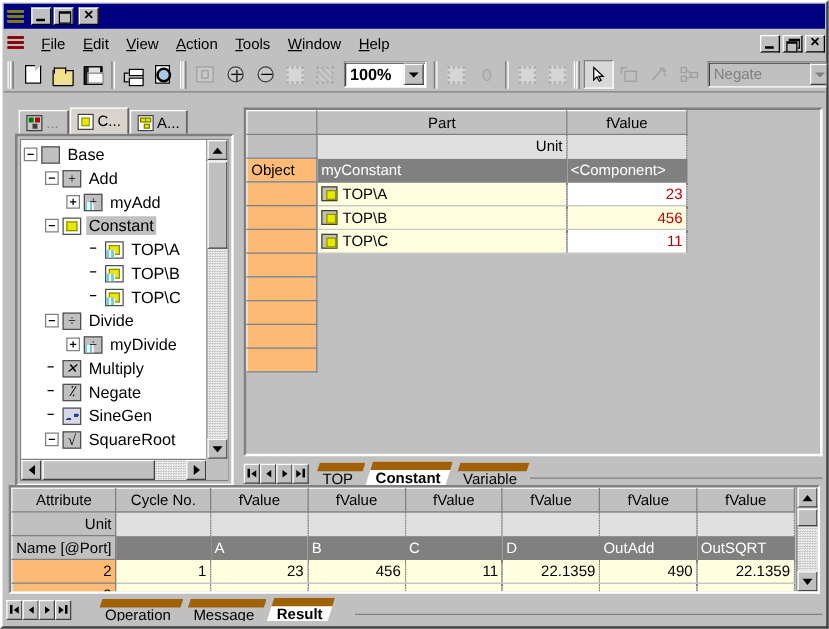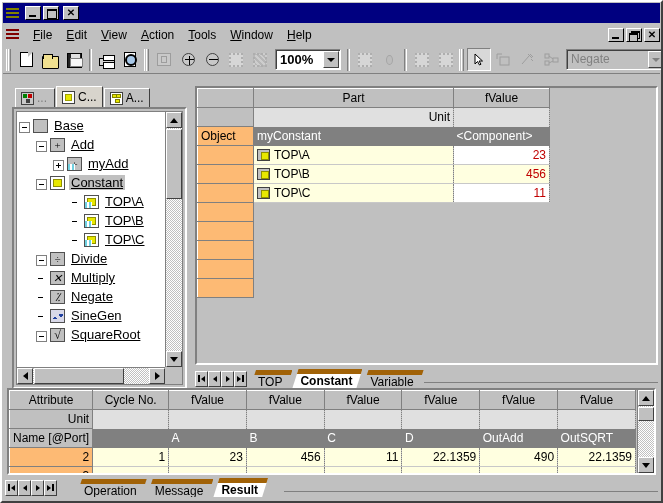--- a/index.html
+++ b/index.html
@@ -237,22 +237,22 @@
   }
   .tree-inner {
     position: absolute; left: 2px; top: 2px; right: 2px; bottom: 2px;
     background: #ffffff;
     border: 1px solid #808080;
     overflow: hidden;
   }
   .tree-scroll-area { position: absolute; left:0; top:0; right:17px; bottom:17px; overflow: hidden; background:#fff; }
   .tree-list { padding: 2px 0 0 2px; }
   .tnode {
-    display: flex; align-items: flex-end; height: 19px;
-    font-size: 13px; color: #000; white-space: nowrap; text-decoration: underline;
+    display: flex; align-items: center; height: 19px;
+    font-size: 13px; color: #000; white-space: nowrap;
   }
   .tnode .ind { flex: none; height: 19px; }
   .expander {
     width: 11px; height: 11px; flex: none;
     border: 1px solid #808080; background: #ffffff;
     position: relative; margin-right: 3px;
   }
   .expander::before { content:""; position:absolute; left:2px; top:4px; width:5px; height:1px; background:#000; }
   .expander.plus::after { content:""; position:absolute; left:4px; top:2px; width:1px; height:5px; background:#000; }
   .expander.none { border: 0; background: transparent; }
@@ -363,21 +363,21 @@
   }
   .nav-btn .bar { width: 2px; height: 7px; background: #000; }
   .sheet-tabs { display: flex; align-items: flex-end; height: 19px; margin-left: 3px; }
   .stab {
     height: 18px; display: flex; align-items: center;
     padding: 0 10px 0 8px;
     font-size: 12px; color: #000;
     position: relative;
     background: #c0c0c0;
     clip-path: polygon(6px 0, 100% 0, calc(100% - 6px) 100%, 0 100%);
-    border-top: 5px solid #a16207;
+    border-top: 7px solid #a16207;
   }
   .stab.active { background: #ffffff; font-weight: bold; height: 19px; }
   .tabs-rest { flex: 1; border-top: 1px solid #808080; height: 1px; margin-top: 8px; }
 
   
   .bottom {
     position: absolute; left: 0; right: 0; bottom: 0; height: 110px;
     background: #c0c0c0;
   }
   .bgrid-wrap {
@@ -657,20 +657,29 @@
                   </div>
                   <div class="tnode">
                     <span class="ind" style="width: 17px;"></span>
                     <span class="expander "></span>
                     <span class="nico op">
                       <i class="sym">÷</i>
                     </span>
                     <span class="tlabel">Divide</span>
                   </div>
                   <div class="tnode">
+                    <span class="ind" style="width: 34px;"></span>
+                    <span class="expander plus"></span>
+                    <span class="nico op inst">
+                      <i class="sym">÷</i>
+                      <i class="cy"></i>
+                    </span>
+                    <span class="tlabel">myDivide</span>
+                  </div>
+                  <div class="tnode">
                     <span class="ind" style="width: 17px;"></span>
                     <span class="expander none"></span>
                     <span class="nico op">
                       <i class="sym">✕</i>
                     </span>
                     <span class="tlabel">Multiply</span>
                   </div>
                   <div class="tnode">
                     <span class="ind" style="width: 17px;"></span>
                     <span class="expander none"></span>

